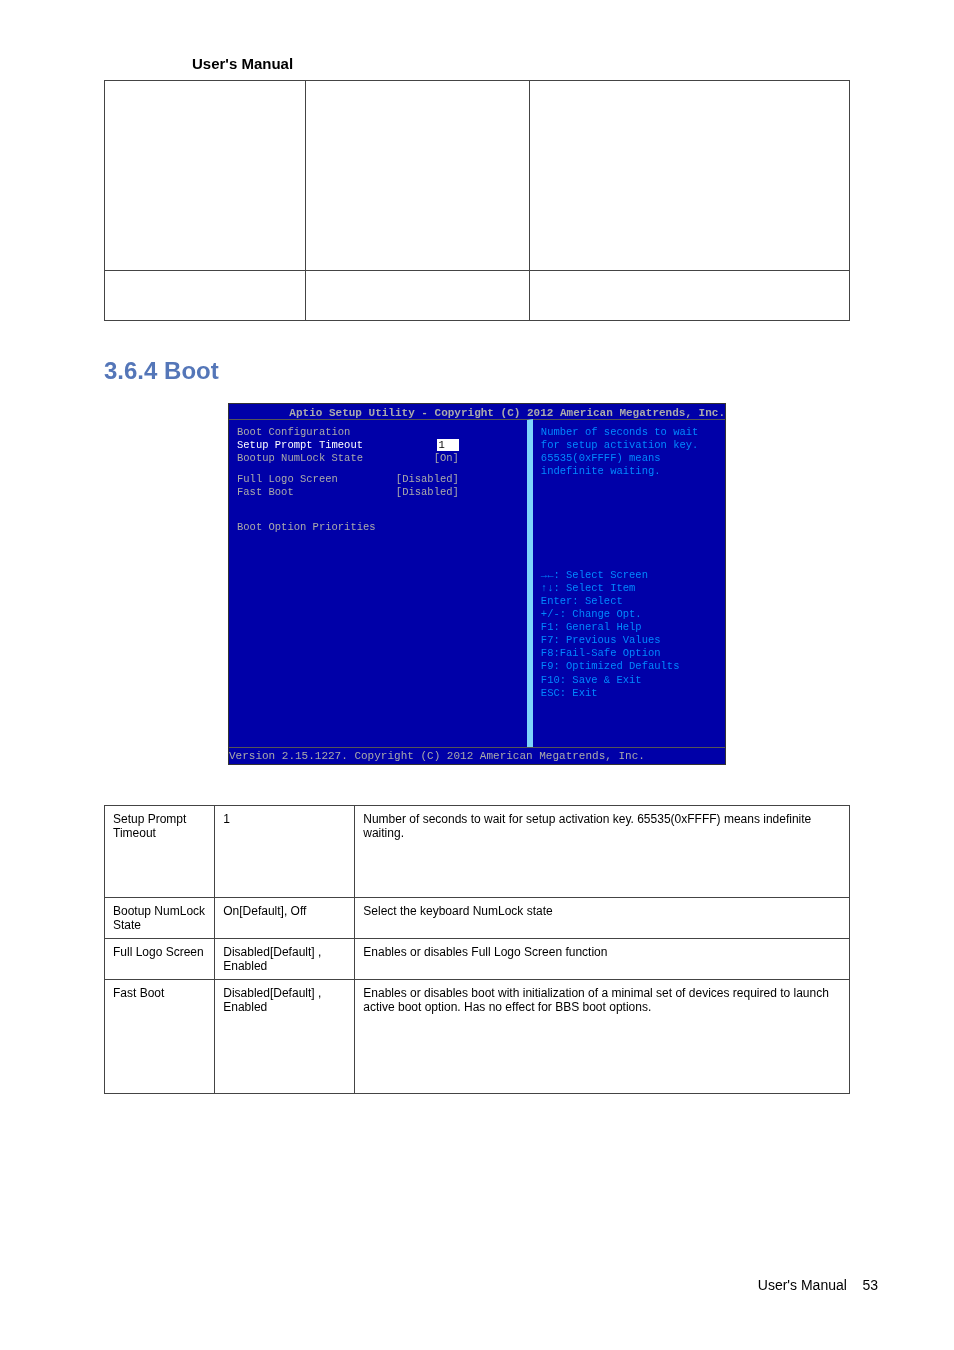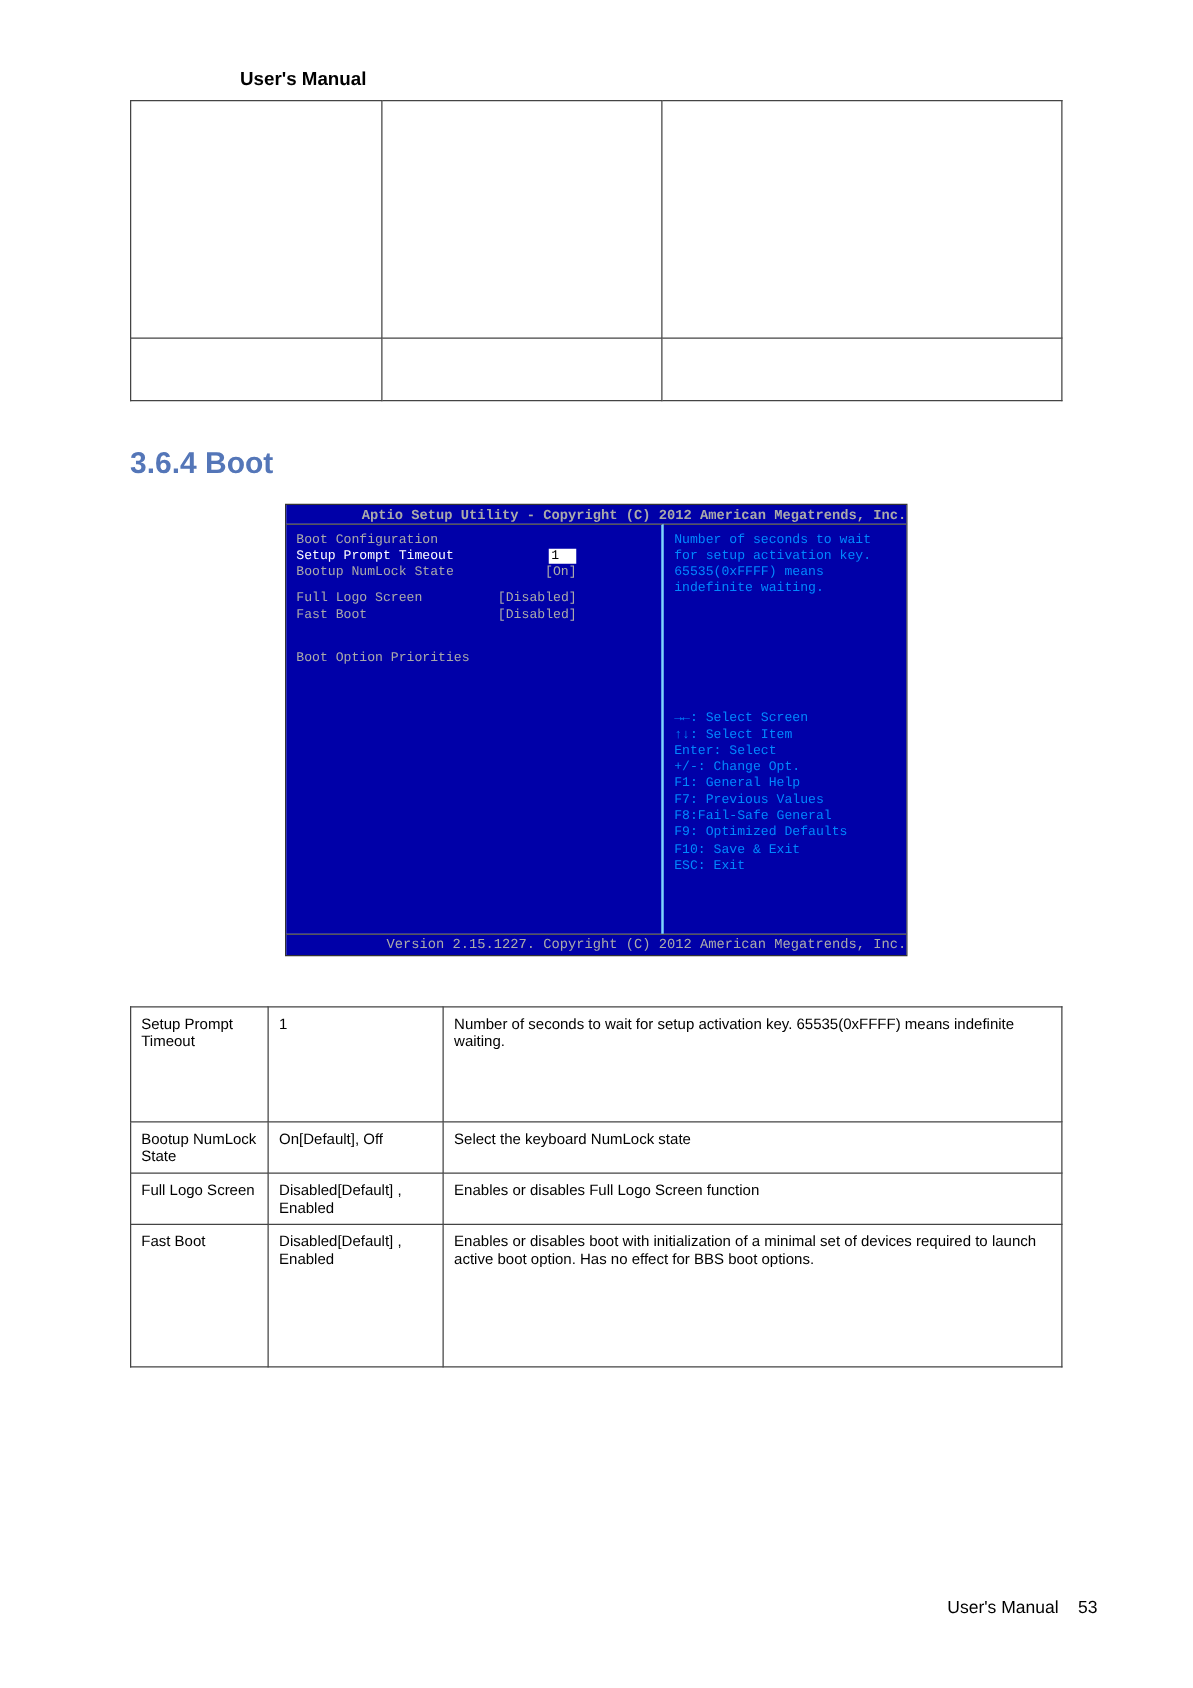--- a/index.html
+++ b/index.html
@@ -71,39 +71,39 @@
   .bios-body {
     display: flex;
     background: #0000a8;
     font-family: "Courier New", monospace;
     font-size: 10.5px;
     height: 328px;
   }
   .bios-left {
     flex: 1.6;
     padding: 6px 8px;
-    border-right: 2px solid #7dd3fc;
+    border-right: 6px solid #7dd3fc;
     border-top: 1px solid #555;
   }
   .bios-right {
     flex: 1;
     padding: 6px 8px;
     border-top: 1px solid #555;
   }
   .bios-line { display: flex; justify-content: space-between; margin-bottom: 1px; }
   .bios-label-gray { color: #aaaaaa; }
   .bios-label-white { color: #ffffff; }
   .bios-value-gray { color: #aaaaaa; margin-right: 60px; }
   .bios-value-sel { background: #ffffff; color: #000; padding: 0 14px 0 2px; margin-right: 60px; }
   .bios-help { color: #0088ff; line-height: 1.25; }
   .bios-keys { color: #0088ff; margin-top: 90px; line-height: 1.25; }
   .bios-footer {
     background: #0000a8;
     color: #aaaaaa;
-    text-align: right;
+    text-align: left;
     font-family: "Courier New", monospace;
     font-size: 11px;
     padding: 2px 0;
     border-top: 1px solid #555;
   }
   table.spec-table {
     width: 100%;
     border-collapse: collapse;
   }
   table.spec-table th, table.spec-table td {
@@ -184,21 +184,21 @@
       </div>
       <div class="bios-right">
         <div class="bios-help">Number of seconds to wait for setup activation key. 65535(0xFFFF) means indefinite waiting.</div>
         <div class="bios-keys">
           <div>→←: Select Screen</div>
           <div>↑↓: Select Item</div>
           <div>Enter: Select</div>
           <div>+/-: Change Opt.</div>
           <div>F1: General Help</div>
           <div>F7: Previous Values</div>
-          <div>F8:Fail-Safe General</div>
+          <div>F8:Fail-Safe Option</div>
           <div>F9: Optimized Defaults</div>
           <div>F10: Save &amp; Exit</div>
           <div>ESC: Exit</div>
         </div>
       </div>
     </div>
     <div class="bios-footer">Version 2.15.1227. Copyright (C) 2012 American Megatrends, Inc.</div>
   </div>
 
   <table class="spec-table">

